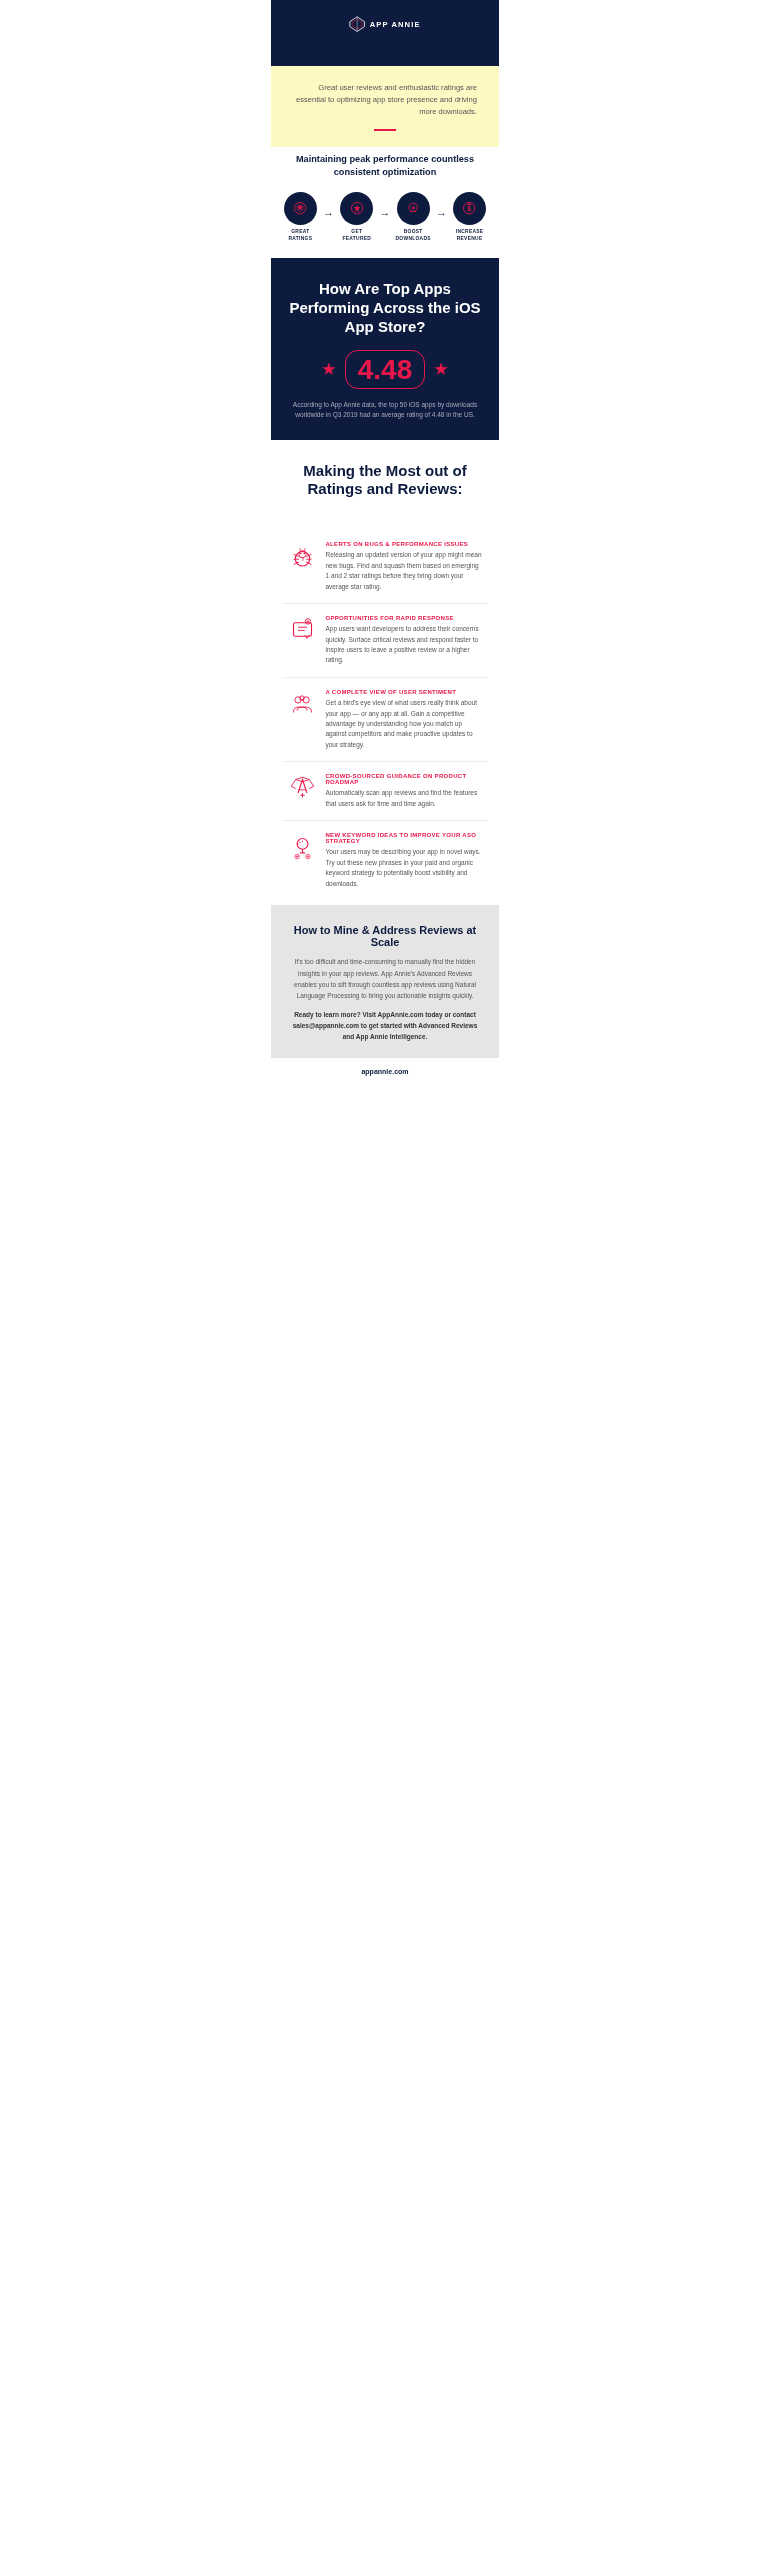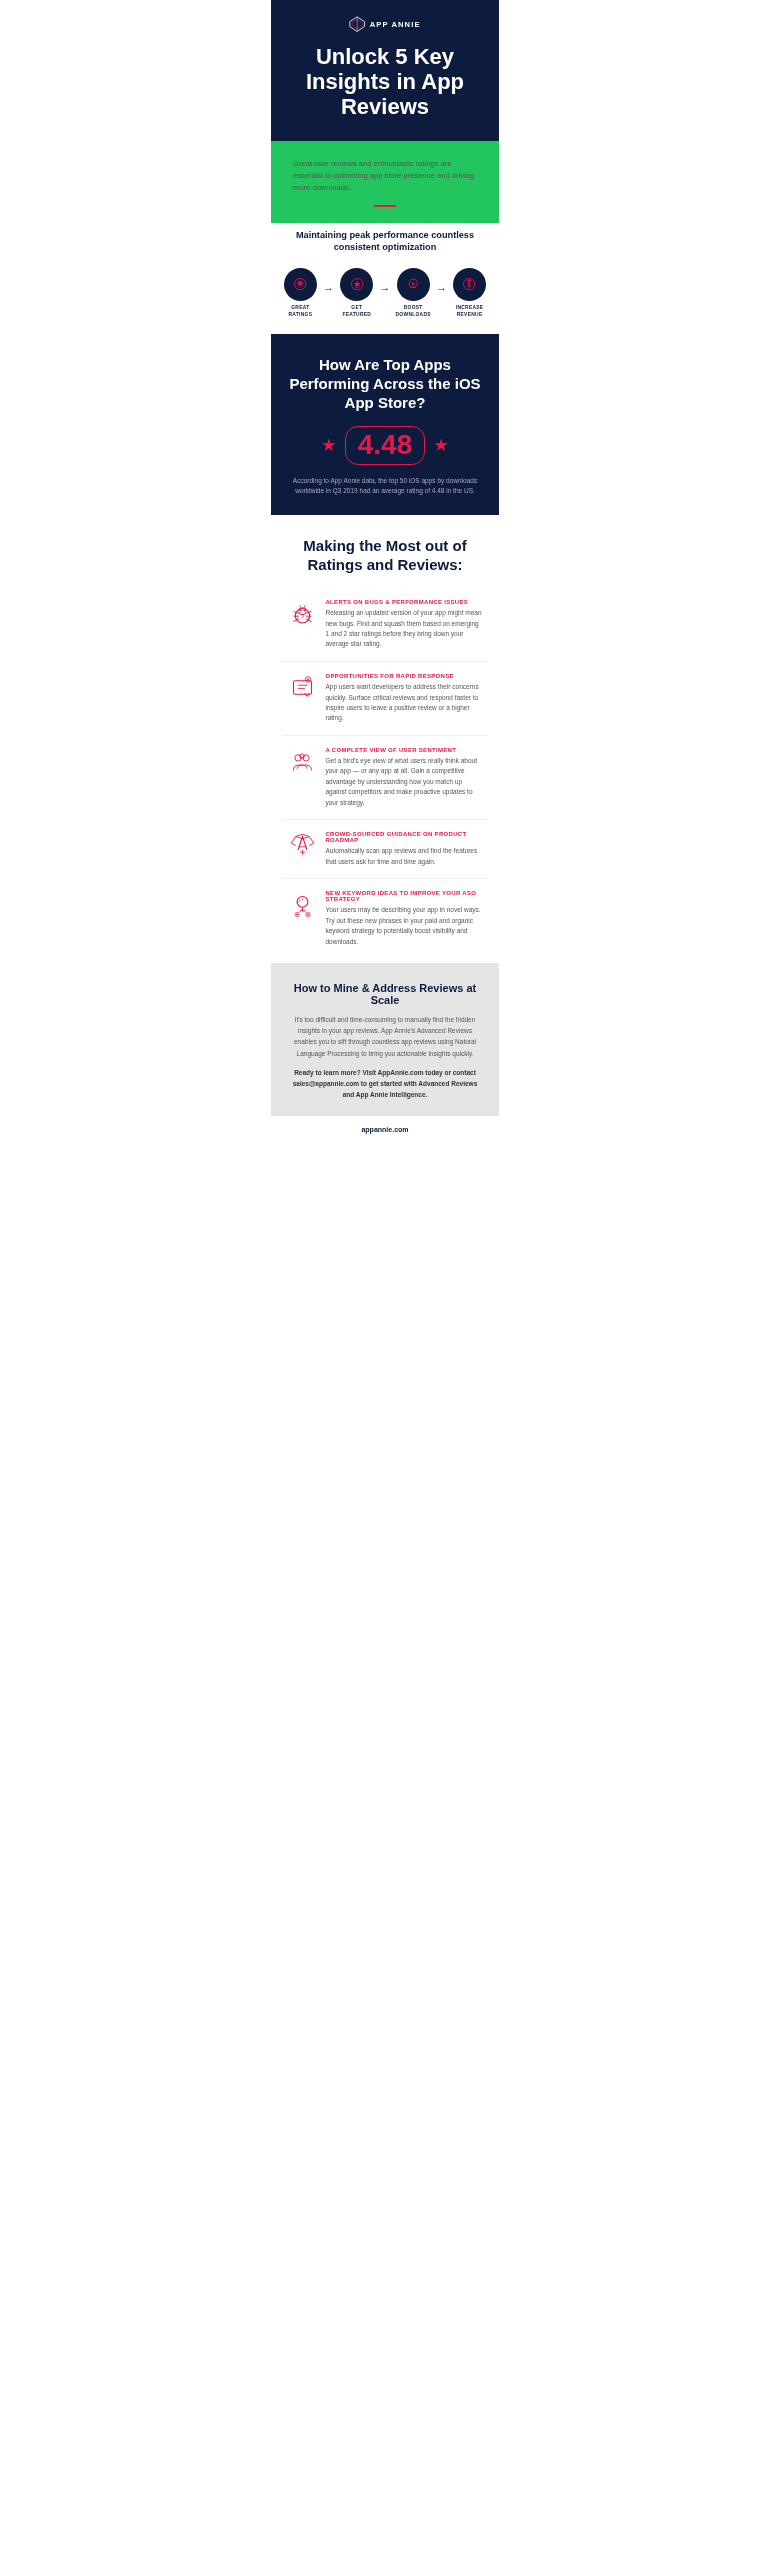--- a/index.html
+++ b/index.html
@@ -35,23 +35,23 @@
     }
     .hero-title {
       color: #fff;
       font-size: 22px;
       font-weight: 900;
       line-height: 1.15;
     }
 
     
     .subheader {
-      background: #22c55e;
+      background: #fef9c3;
       padding: 16.3px 22px 5.4px;
-      text-align: left;
+      text-align: right;
     }
     .subheader p {
       color: #555;
       font-size: 7.6px;
       line-height: 1.6;
     }
     .divider-pink {
       width: 22px;
       height: 1.6px;
       background: #e8174a;
@@ -159,21 +159,21 @@
     .most-section {
       background: #fff;
       padding: 22px 16.3px 11px;
       text-align: center;
     }
     .most-title {
       font-size: 15px;
       font-weight: 900;
       color: #0d1b3e;
       line-height: 1.25;
-      margin-bottom: 2px;
+      margin-bottom: 20px;
     }
 
     
     .insight-item {
       display: flex;
       align-items: flex-start;
       gap: 8.1px;
       padding: 11px 5.4px;
       border-bottom: 0.5px solid #eee;
       text-align: left;
@@ -252,21 +252,20 @@
 
 <div class="header">
   <div class="logo-area">
     <svg class="logo-diamond" viewBox="0 0 40 40" fill="none">
       <polygon points="20,2 38,14 38,26 20,38 2,26 2,14" fill="none" stroke="white" stroke-width="2"></polygon>
       <polygon points="20,8 32,16 32,24 20,32 8,24 8,16" fill="none" stroke="#e8174a" stroke-width="1.5"></polygon>
       <line x1="20" y1="2" x2="20" y2="38" stroke="white" stroke-width="1"></line>
     </svg>
     <span class="logo-text">APP ANNIE</span>
   </div>
-  <h1 class="hero-title">Unlock 5 Key Insights in App Reviews</h1>
 </div>
 
 <div class="subheader">
   <p>Great user reviews and enthusiastic ratings are essential to optimizing app store presence and driving more downloads.</p>
   <div class="divider-pink"></div>
 </div>
 
 <div class="peak-section">
   <p class="peak-title">Maintaining peak performance countless consistent optimization</p>
   <div class="flow-row">

